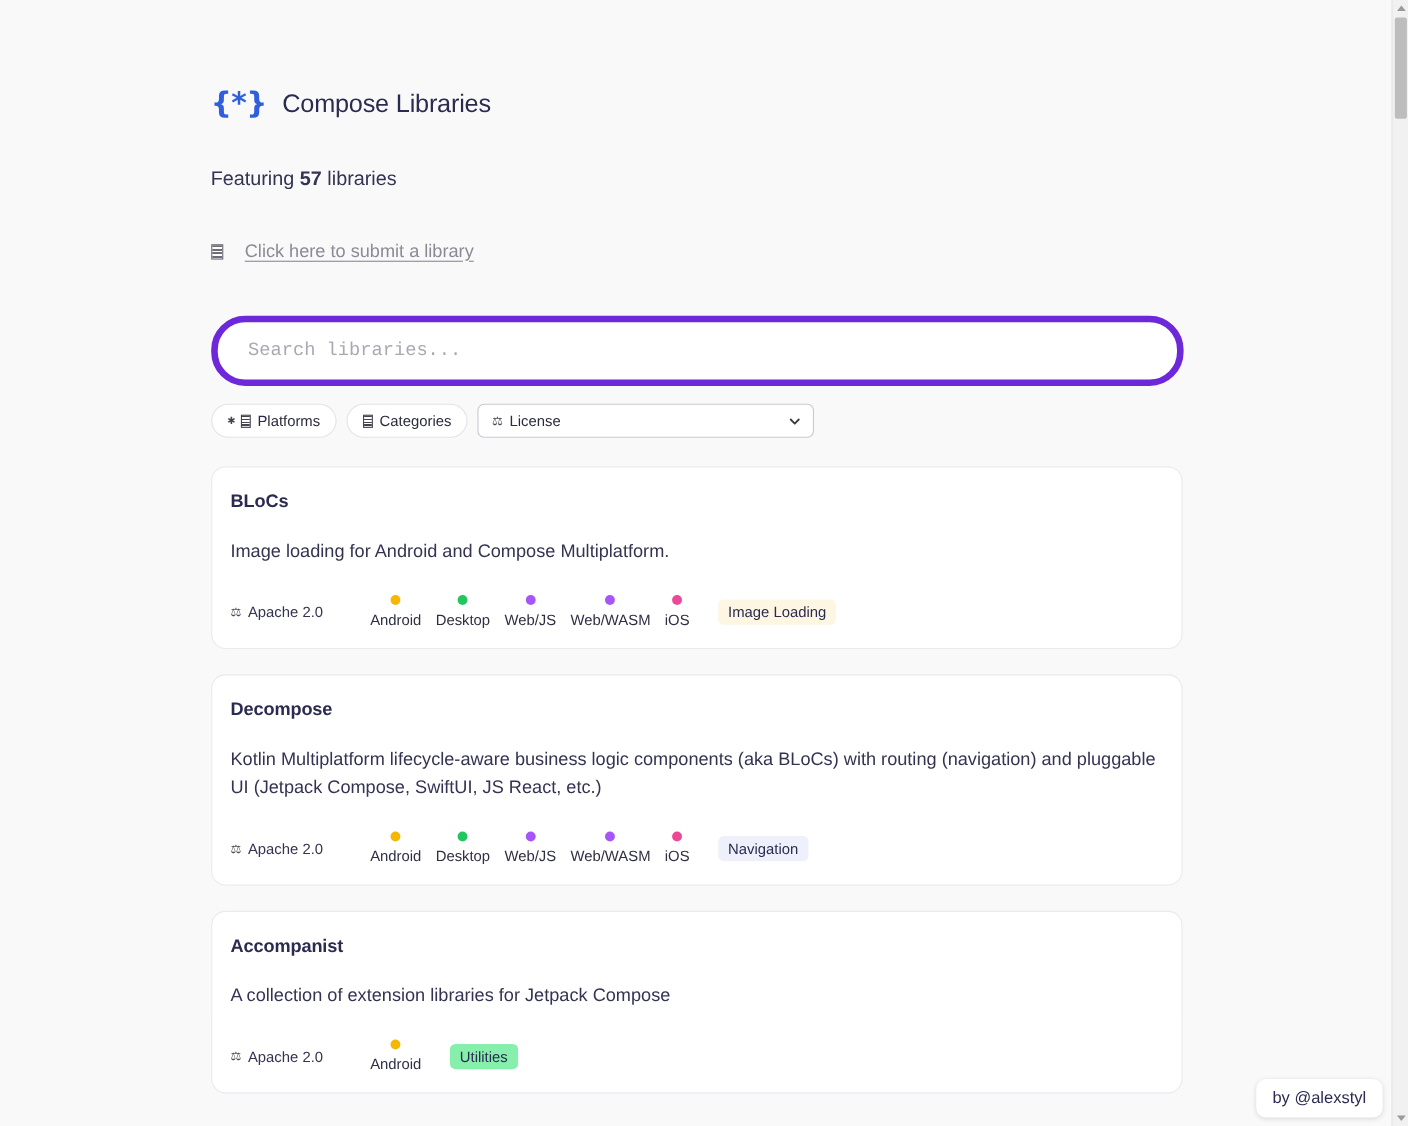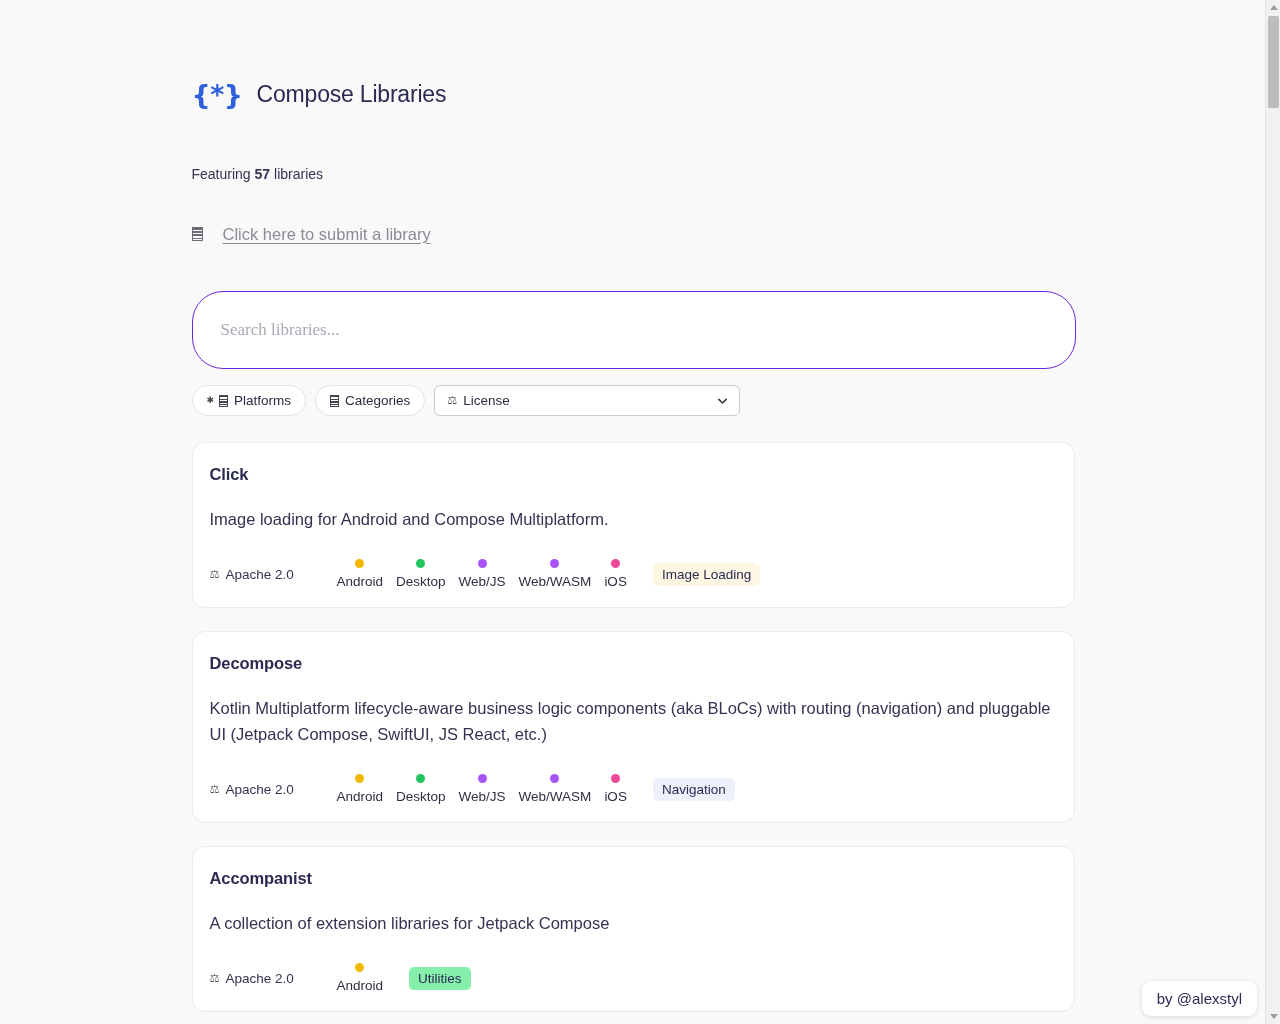--- a/index.html
+++ b/index.html
@@ -52,22 +52,22 @@
     letter-spacing: -0.2px;
   }
   .tagline {
     margin-top: 22px;
     font-size: 16.5px;
     line-height: 24px;
     color: #343352;
     max-width: 775px;
   }
   .featuring {
-    margin-top: 42px;
-    font-size: 14px;
+    margin-top: 28px;
+    font-size: 18px;
     color: #343352;
   }
   .featuring b { font-weight: 700; }
 
   .submit-link {
     margin-top: 29px;
     display: inline-flex;
     align-items: center;
     gap: 20px;
     font-size: 16.5px;
@@ -101,28 +101,28 @@
     color: #44444f;
     line-height: 1;
     margin-right: -1px;
     vertical-align: 3px;
   }
 
   
   .search-wrap { margin-top: 46px; }
   .search-input {
     width: 884px;
-    height: 78px;
+    height: 64px;
     border-radius: 31px;
-    border: 1px solid #6d28d9;
+    border: 6px solid #6d28d9;
     background: #ffffff;
     padding: 0 28px;
     font-size: 17px;
     color: #2b2b47;
-    font-family: Liberation Serif, serif;
+    font-family: Liberation Mono, monospace;
     outline: none;
   }
   .search-input::placeholder { color: #a9a9b4; }
 
   
   .filter-row {
     display: flex;
     align-items: center;
     gap: 9px;
     margin-top: 16px;
@@ -326,21 +326,21 @@
           <span class="scales">⚖</span>
           <span>License</span>
           <svg class="chevron" viewBox="0 0 12 12">
             <path d="M2 4.2 L6 8.2 L10 4.2" fill="none" stroke="#3b3b45" stroke-width="1.8" stroke-linecap="round" stroke-linejoin="round"></path>
           </svg>
         </div>
       </div>
 
       <div class="cards" id="cards">
           <div class="card">
-            <div class="card-title">Click</div>
+            <div class="card-title">BLoCs</div>
             <div class="card-desc">Image loading for Android and Compose Multiplatform.</div>
             <div class="card-meta">
               <span class="license">
                 <span class="scales">⚖</span>
                 <span>Apache 2.0</span>
               </span>
               <span class="platforms">
                 <span class="platform">
                   <span class="dot" style="background: rgb(245, 184, 0);"></span>
                   <span>Android</span>

